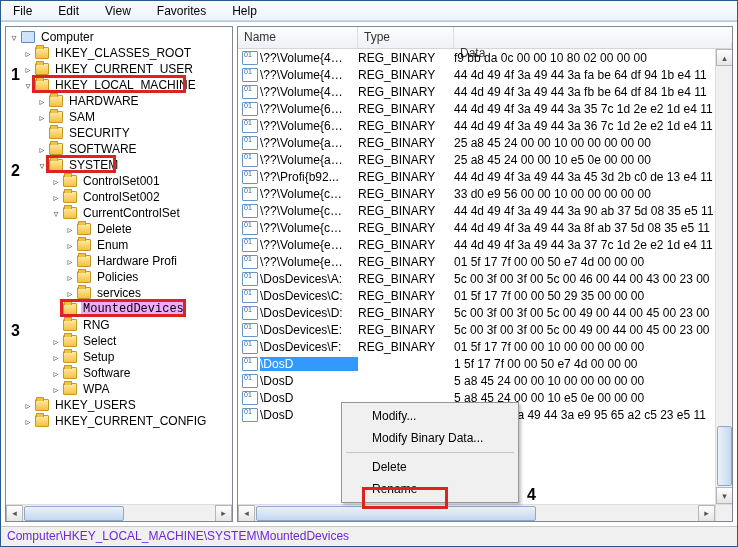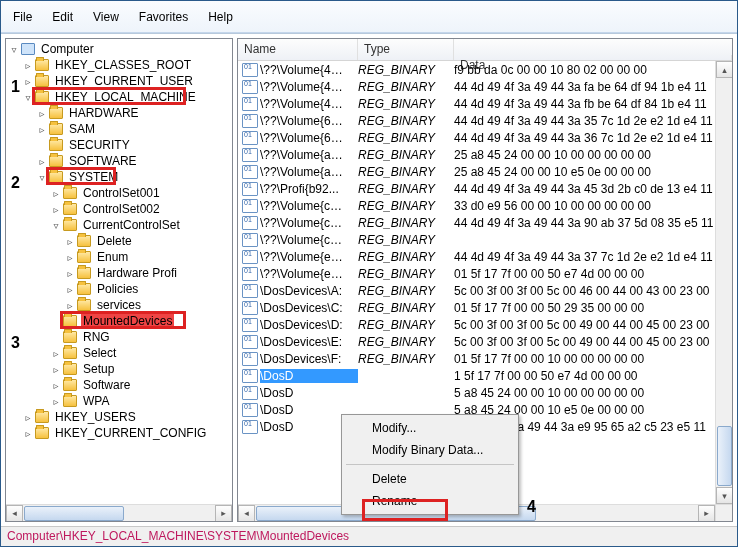--- a/index.html
+++ b/index.html
@@ -8,67 +8,67 @@
   .window { width: 738px; height: 547px; background: #fff; border: 1px solid #2a5a8a; display: flex; flex-direction: column; }
 
   .titlebar { height: 28px; background: linear-gradient(#e9f2fb, #d1e4f5); display: flex; align-items: center; padding: 0 4px; border-bottom: 1px solid #9fb9d6; position: relative; }
   .titlebar .app-icon { width: 16px; height: 16px; margin-right: 6px; }
   .title-text { flex: 1; color: #000; font-size: 12px; }
   .win-controls { display: flex; gap: 2px; position: absolute; right: 0; top: 0; }
   .win-btn { width: 30px; height: 20px; border: 1px solid #8aa9cc; border-top: none; border-radius: 0 0 3px 3px; display: flex; align-items: center; justify-content: center; cursor: default; }
   .win-min, .win-max { background: linear-gradient(#f2f7fc, #cde0f1); }
   .win-close { width: 48px; background: linear-gradient(#e98889, #c93a3c); border-color: #a02f31; color: #fff; font-weight: bold; }
 
-  .menubar { height: 32px; background: linear-gradient(#fafcfe, #eef4fb); border-bottom: 1px solid #c4d6eb; display: flex; align-items: center; padding: 0 4px; gap: 4px; }
+  .menubar { height: 20px; background: linear-gradient(#fafcfe, #eef4fb); border-bottom: 1px solid #c4d6eb; display: flex; align-items: center; padding: 0 4px; gap: 10px; }
   .menu-item { padding: 2px 8px; cursor: default; }
 
   .content { flex: 1; display: flex; border-top: 1px solid #b7c9dc; position: relative; overflow: hidden; }
 
   .tree-pane { width: 228px; border: 1px solid #828790; margin: 4px 2px 4px 4px; background: #fff; overflow: auto; position: relative; }
   .list-pane { flex: 1; border: 1px solid #828790; margin: 4px 4px 4px 2px; background: #fff; display: flex; flex-direction: column; overflow: hidden; position: relative; }
 
   .tree { padding: 2px 0 2px 2px; white-space: nowrap; }
   .tree-node { display: flex; align-items: center; height: 16px; }
   .toggle { width: 12px; height: 12px; display: inline-flex; align-items: center; justify-content: center; color: #5e5e5e; font-size: 10px; cursor: default; margin-right: 1px; }
   .folder-icon { width: 14px; height: 12px; background: linear-gradient(#ffe9a6, #f6c13e); border: 1px solid #c79a1f; border-radius: 1px; margin-right: 4px; position: relative; flex-shrink: 0; }
   .folder-icon::before { content: ""; position: absolute; top: -3px; left: 0; width: 6px; height: 3px; background: #f6c13e; border: 1px solid #c79a1f; border-bottom: none; border-radius: 1px 1px 0 0; }
   .computer-icon { width: 14px; height: 12px; background: #cfe4fa; border: 1px solid #5a8ac0; border-radius: 1px; margin-right: 4px; flex-shrink: 0; }
   .node-label { padding: 0 2px; }
-  .node-label.sel { background: #ef4444; }
+  .node-label.sel { background: #f0abfc; font-family: Liberation Mono, monospace; }
   .redbox { position: absolute; border: 3px solid #d22; pointer-events: none; }
 
   .indent-0 { padding-left: 0; }
   .indent-1 { padding-left: 14px; }
   .indent-2 { padding-left: 28px; }
   .indent-3 { padding-left: 42px; }
   .indent-4 { padding-left: 56px; }
 
   .list-header { display: flex; height: 22px; background: linear-gradient(#fdfdfd, #eef1f6); border-bottom: 1px solid #d5d5d5; flex-shrink: 0; }
   .col-h { padding: 3px 6px; border-right: 1px solid #e0e0e0; color: #333; }
   .col-name { width: 120px; }
   .col-type { width: 96px; }
   .col-data { flex: 1; margin-top: 16px; }
 
   .list-body { flex: 1; overflow: hidden; }
   .row { display: flex; height: 17px; align-items: center; white-space: nowrap; }
   .row.sel .cell-name { background: #3399ff; color: #fff; }
   .bin-icon { width: 16px; height: 14px; margin: 0 2px 0 4px; flex-shrink: 0; background: #fff; border: 1px solid #6a93c4; border-radius: 1px; position: relative; }
   .bin-icon::after { content: "01"; font-size: 7px; color: #3366aa; position: absolute; top: 0; left: 1px; line-height: 6px; }
   .cell-name { width: 98px; overflow: hidden; text-overflow: ellipsis; padding-right: 13px; }
-  .cell-type { width: 96px; overflow: hidden; font-style: italic; }
+  .cell-type { width: 96px; overflow: hidden; }
   .cell-data { flex: 1; overflow: hidden; text-overflow: clip; }
 
   .hscroll-track { height: 17px; background: #f0f0f0; border-top: 1px solid #ddd; display: flex; align-items: center; }
   .hscroll-btn { width: 17px; height: 17px; background: linear-gradient(#fefefe,#e5e5e5); border: 1px solid #b5b5b5; display: flex; align-items: center; justify-content: center; font-size: 9px; color: #555; }
   .hscroll-thumb { height: 15px; margin: 1px; background: linear-gradient(#eaf1fa,#c5d8ef); border: 1px solid #8aa9cc; border-radius: 2px; }
 
   .vscroll { position: absolute; right: 0; top: 22px; bottom: 17px; width: 17px; background: #f0f0f0; border-left: 1px solid #ddd; display: flex; flex-direction: column; }
   .vscroll-thumb { width: 15px; margin: 1px; background: linear-gradient(90deg,#eaf1fa,#c5d8ef); border: 1px solid #8aa9cc; border-radius: 2px; }
 
-  .statusbar { height: 20px; background: #f0f0f0; border-top: 1px solid #c8c8c8; padding: 2px 6px; color: #be185d; }
+  .statusbar { height: 20px; background: #f0f0f0; border-top: 1px solid #c8c8c8; padding: 2px 6px; color: #6d28d9; }
 
   .context-menu { position: absolute; background: #f0f0f0; border: 1px solid #979797; box-shadow: 2px 2px 3px rgba(0,0,0,0.25); padding: 2px; z-index: 50; }
   .cm-item { padding: 4px 30px 4px 28px; white-space: nowrap; cursor: default; position: relative; }
   .cm-sep { height: 1px; background: #c5c5c5; margin: 3px 2px; }
 
   .annot-num { position: absolute; font-weight: bold; font-size: 16px; color: #000; z-index: 40; pointer-events: none; }
 </style>
 </head>
 <body>
 
@@ -288,20 +288,21 @@
           <div class="row">
             <span class="bin-icon"></span>
             <span class="cell-name">\??\Volume{ce7...</span>
             <span class="cell-type">REG_BINARY</span>
             <span class="cell-data">44 4d 49 4f 3a 49 44 3a 90 ab 37 5d 08 35 e5 11</span>
           </div>
           <div class="row">
             <span class="bin-icon"></span>
             <span class="cell-name">\??\Volume{ce7...</span>
             <span class="cell-type">REG_BINARY</span>
+            <span class="cell-data">44 4d 49 4f 3a 49 44 3a 8f ab 37 5d 08 35 e5 11</span>
           </div>
           <div class="row">
             <span class="bin-icon"></span>
             <span class="cell-name">\??\Volume{e8d...</span>
             <span class="cell-type">REG_BINARY</span>
             <span class="cell-data">44 4d 49 4f 3a 49 44 3a 37 7c 1d 2e e2 1d e4 11</span>
           </div>
           <div class="row">
             <span class="bin-icon"></span>
             <span class="cell-name">\??\Volume{eed...</span>

